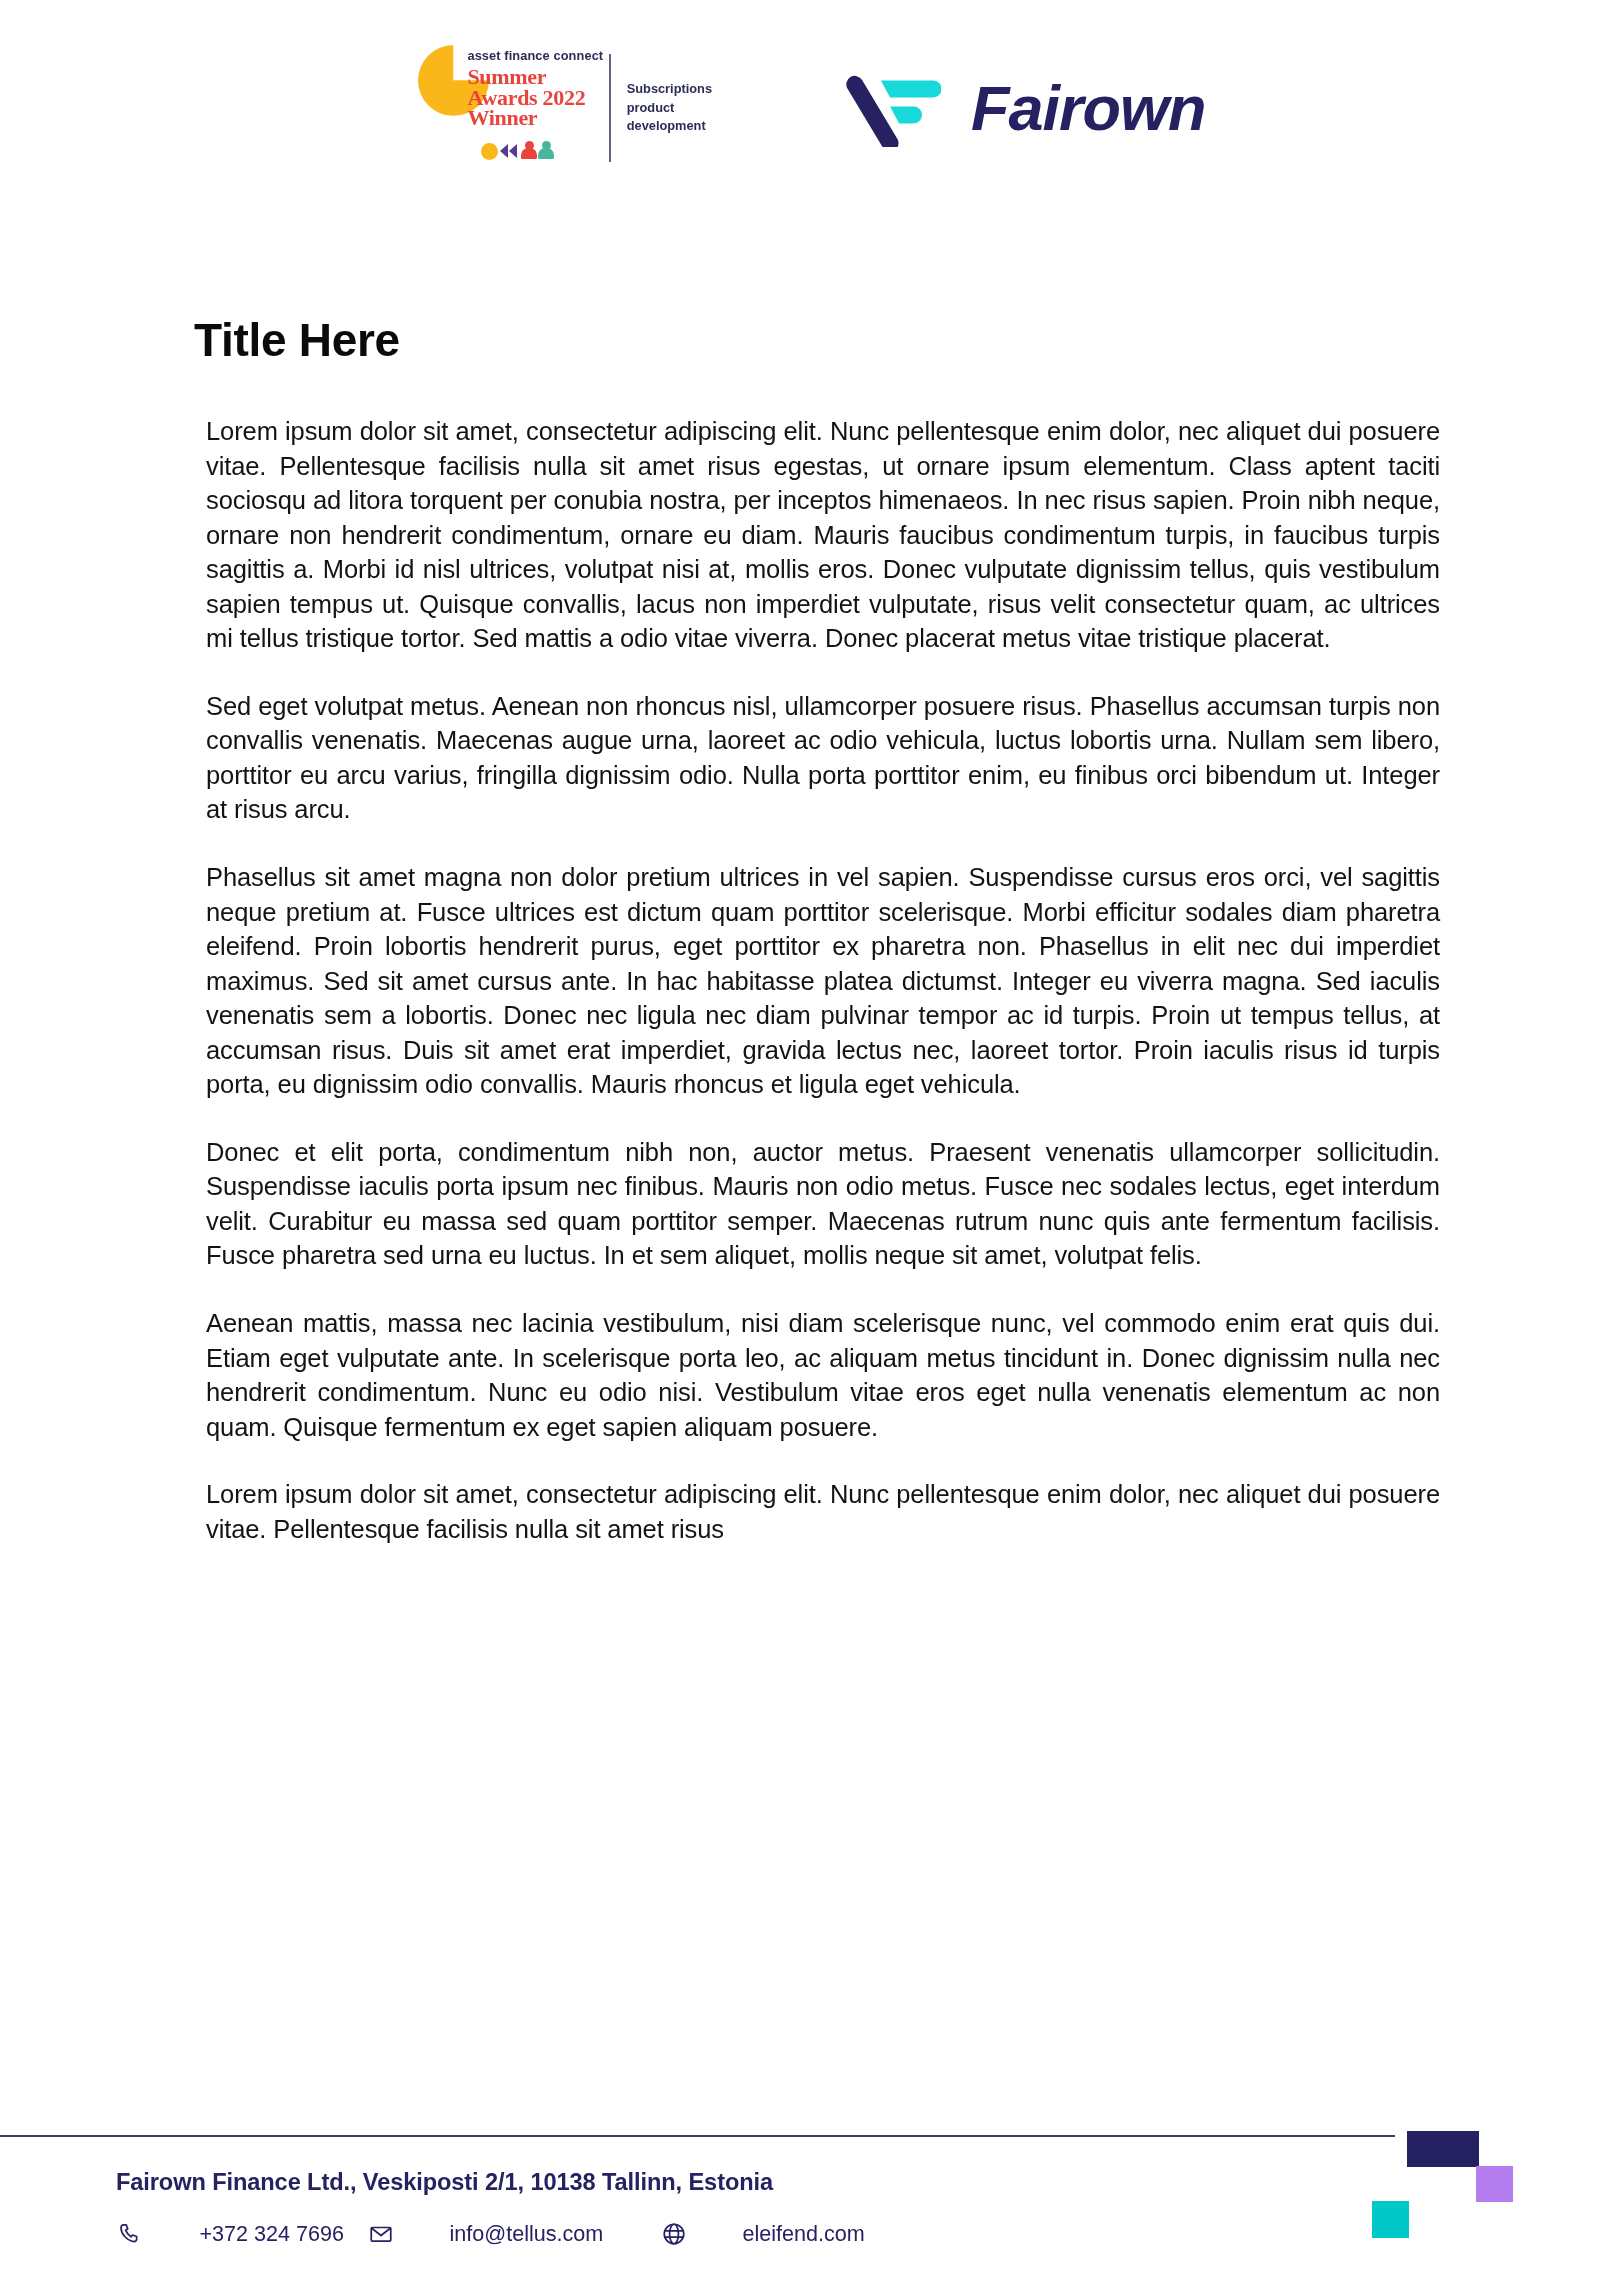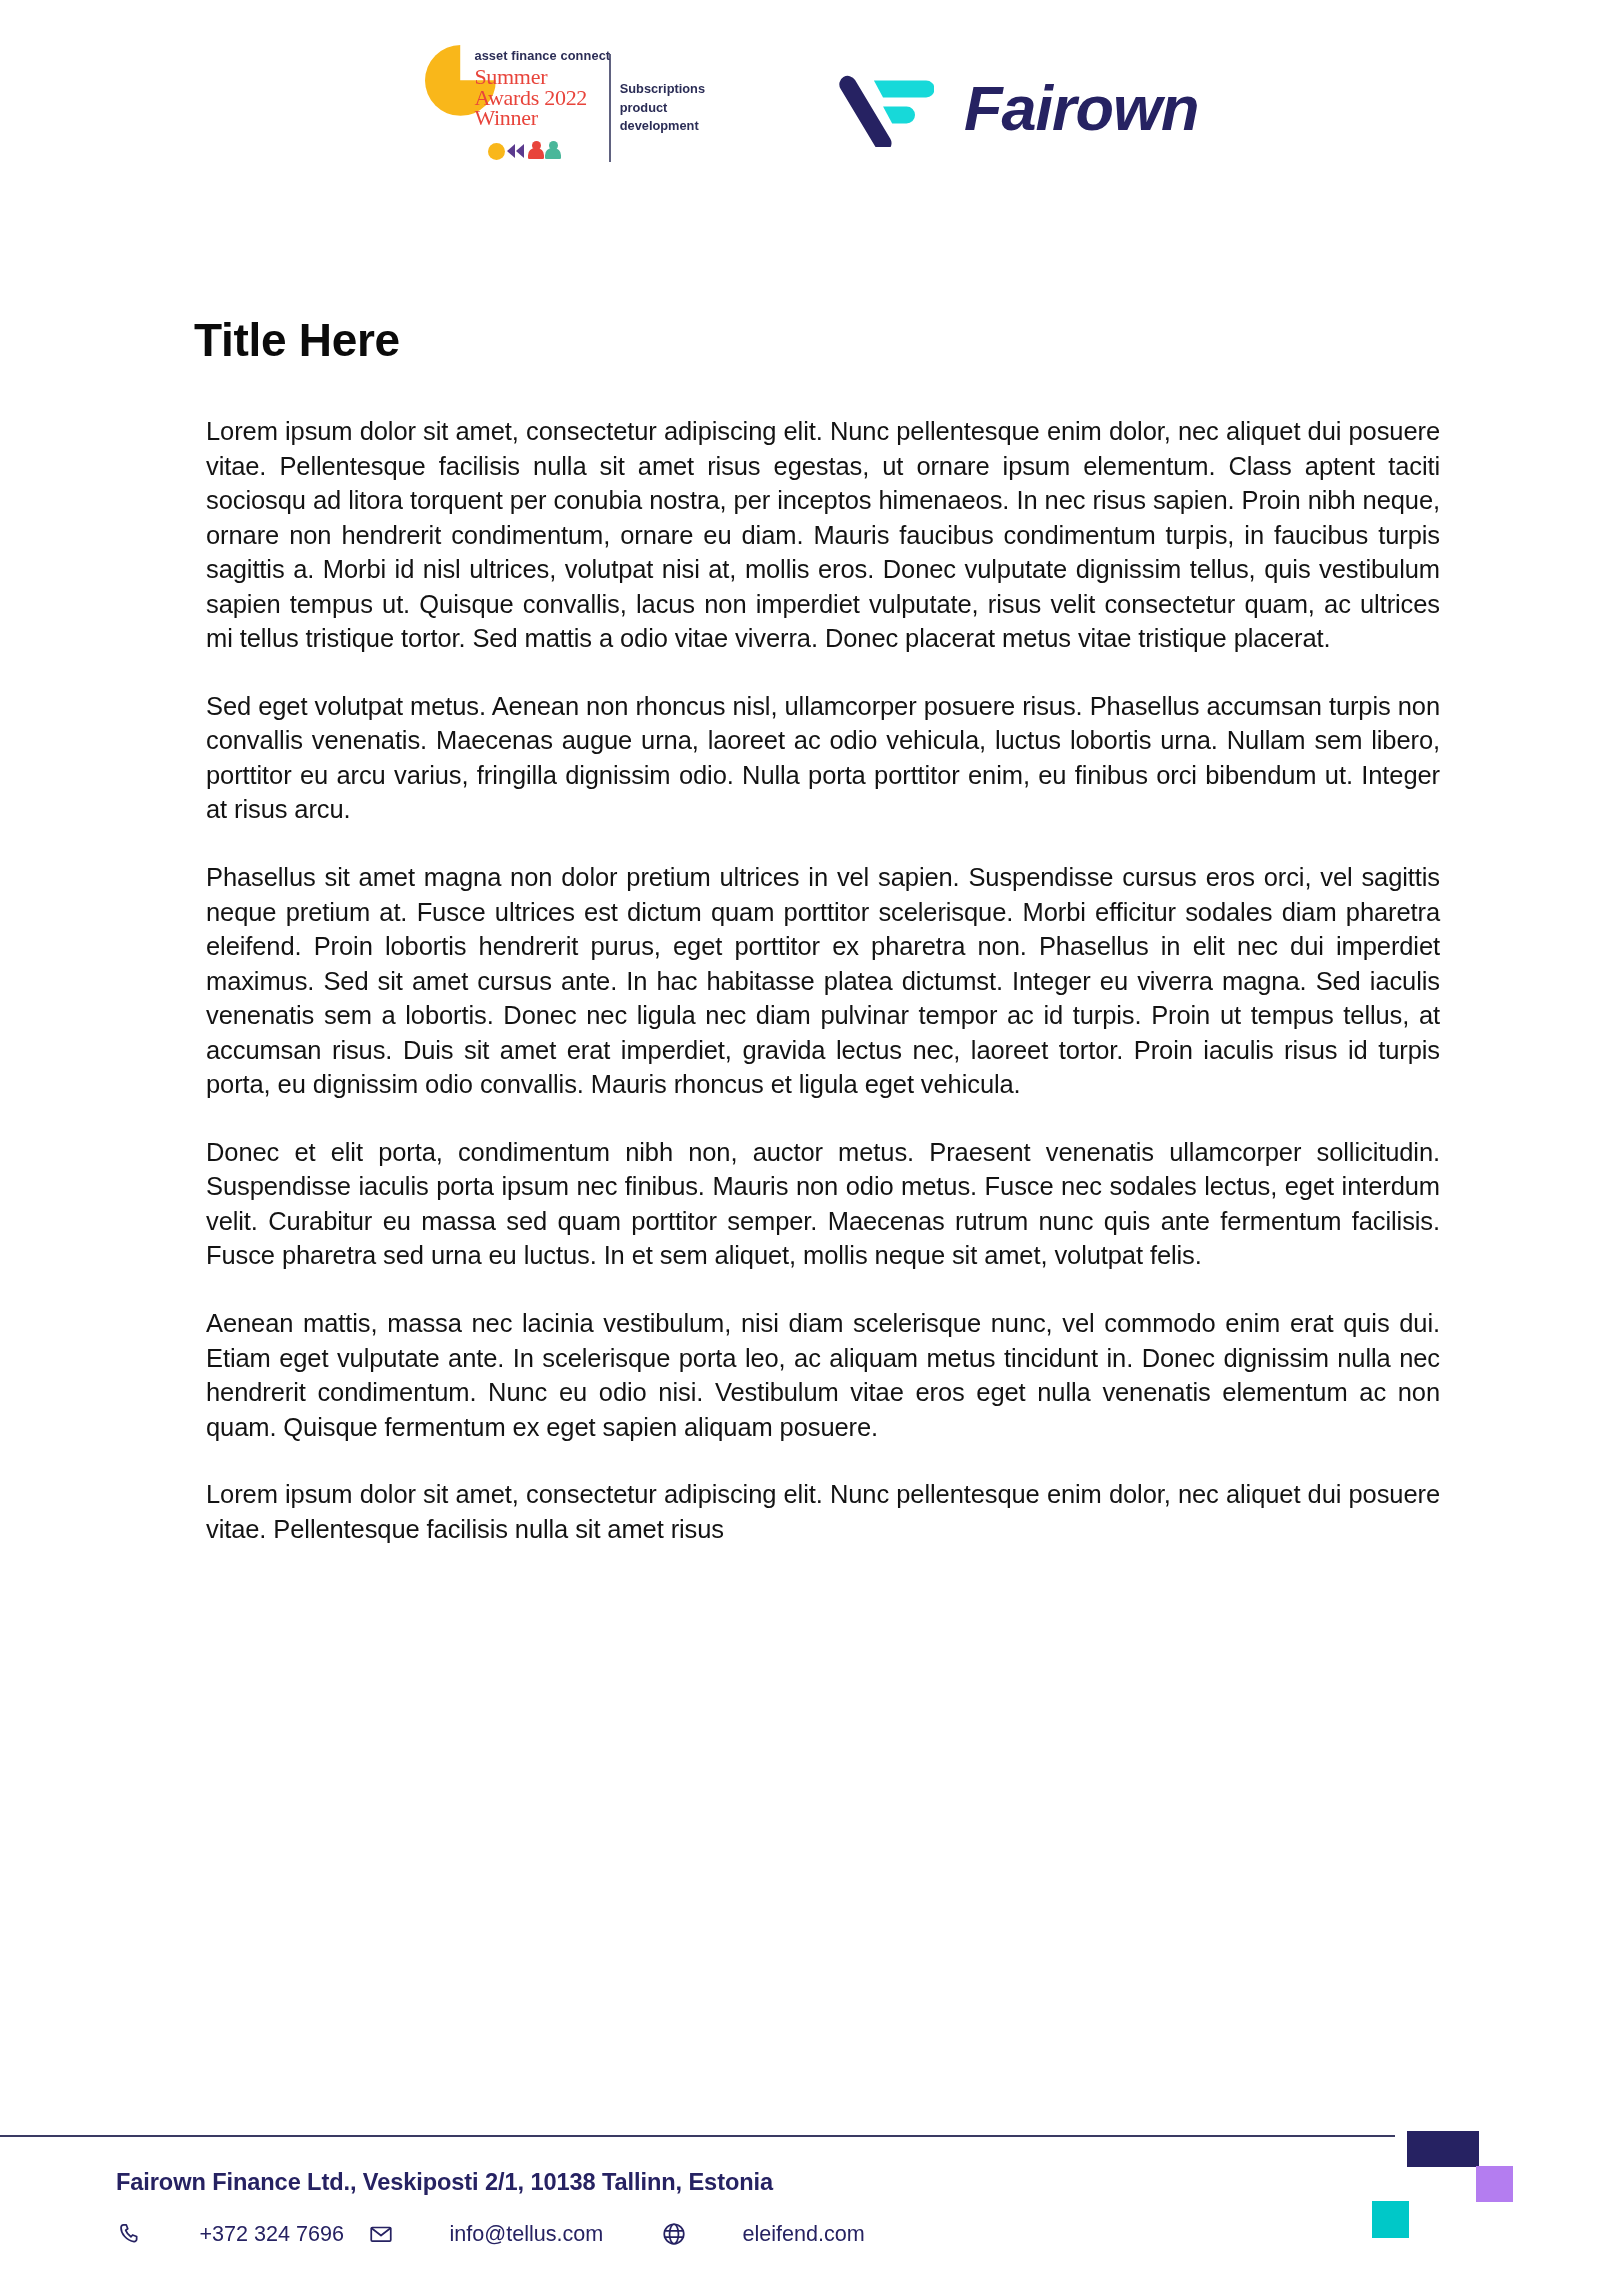--- a/index.html
+++ b/index.html
@@ -27,21 +27,21 @@
     display: flex;
     align-items: center;
     justify-content: center;
     gap: 131px;
   }
 
   .award-badge {
     position: relative;
     display: flex;
     align-items: center;
-    gap: 9px;
+    gap: 16px;
     height: 150px;
   }
   .award-left {
     position: relative;
     width: 177px;
     height: 150px;
   }
   .pacman {
     position: absolute;
     left: 1.3px;
@@ -62,21 +62,21 @@
     font-size: 12.8px;
     font-weight: 700;
     color: #2B2D56;
     letter-spacing: 0.1px;
     line-height: 1;
     white-space: nowrap;
   }
   .summer-lines {
     margin-top: 4.6px;
     font-family: "Liberation Serif", serif;
-    font-weight: 400;
+    font-weight: 700;
     color: #E8443B;
     font-size: 22px;
     line-height: 0.92;
     letter-spacing: -0.3px;
     white-space: nowrap;
   }
   .summer-lines .row2 { display: block; }
   .award-dots {
     position: absolute;
     left: 65px;

